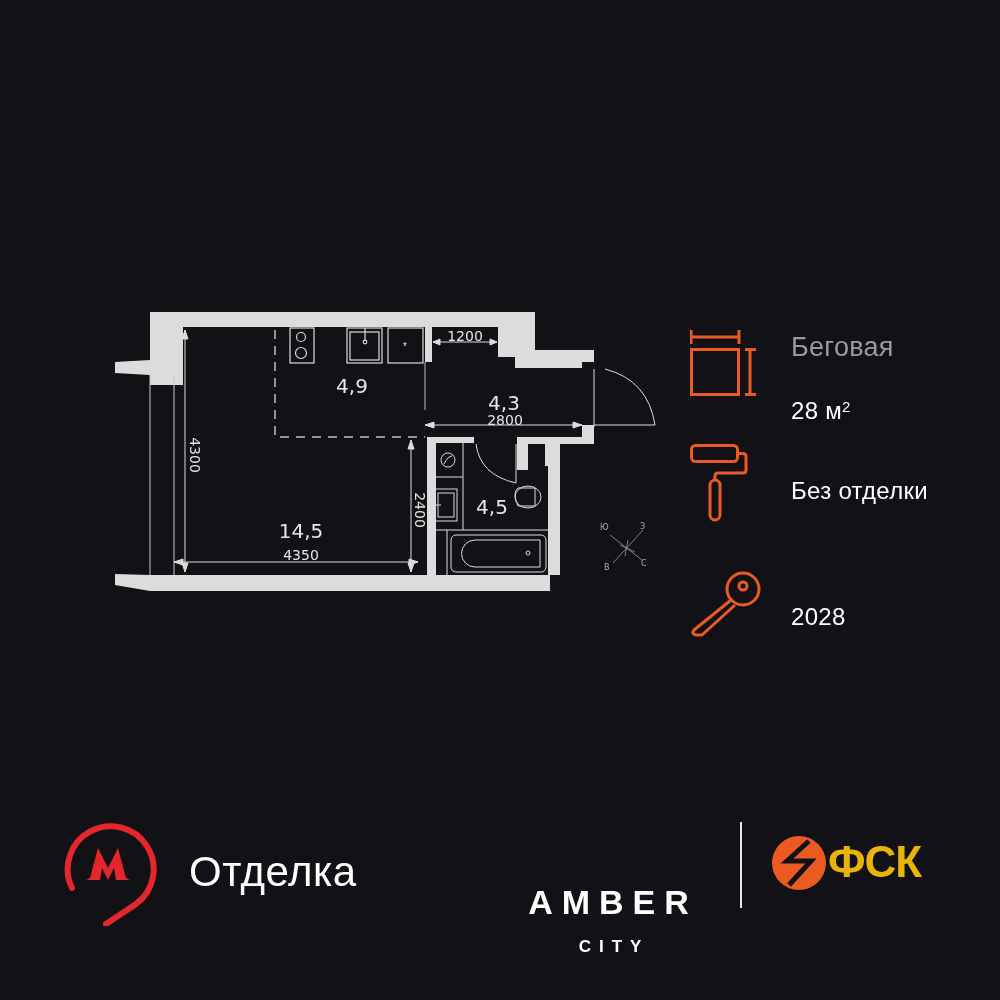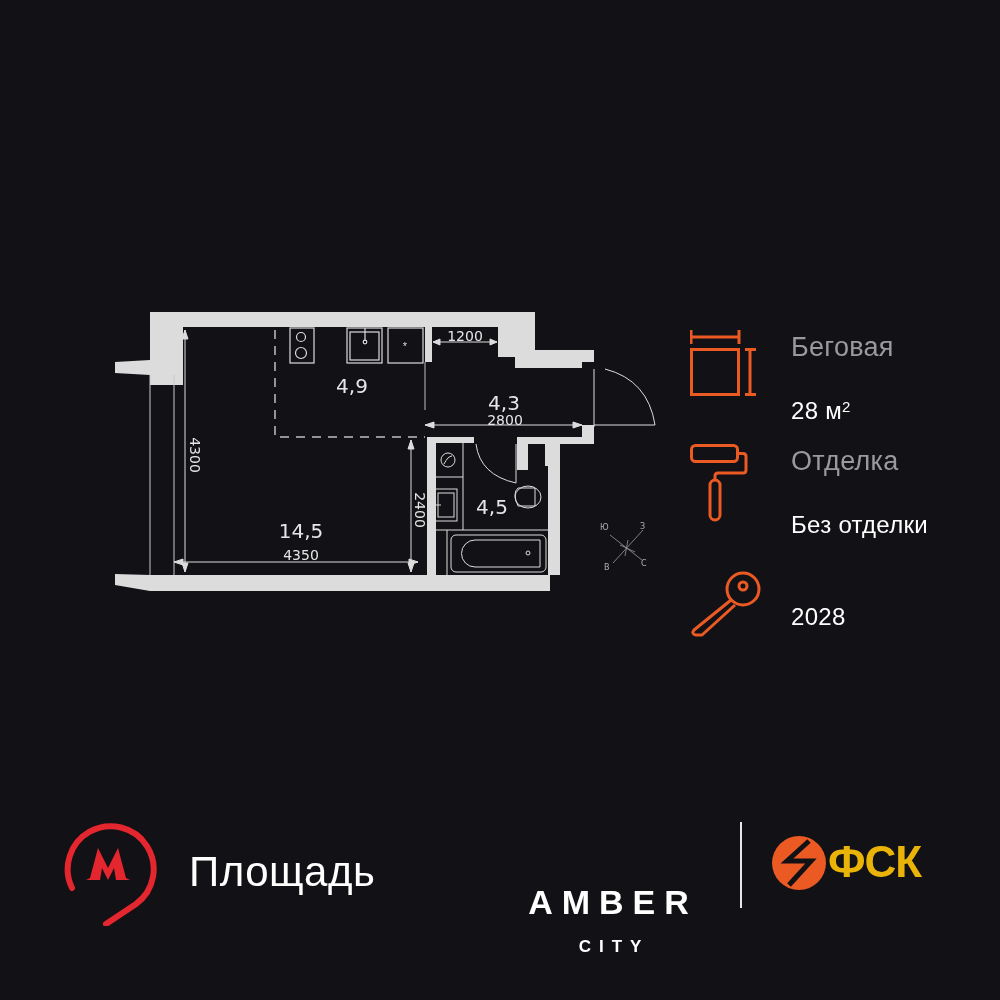--- a/index.html
+++ b/index.html
@@ -164,21 +164,20 @@
 
 <div class="info-row" style="top:444px;">
   <svg class="info-icon" width="60" height="80" viewBox="0 0 60 80">
     <g stroke="#ec5a24" stroke-width="3" fill="none" stroke-linejoin="round">
       <rect x="1.5" y="1.5" width="46" height="16" rx="4"></rect>
       <path d="M47.5 9.5 H53 Q56 9.5 56 12.5 V26 Q56 29 53 29 H28 Q25 29 25 32 V36"></path>
       <rect x="20" y="36" width="10" height="40" rx="5"></rect>
     </g>
   </svg>
   <div class="info-text">
-    <div class="info-label">Отделка</div>
     <div class="info-value">Без отделки</div>
   </div>
 </div>
 
 <div class="info-row" style="top:570px;">
   <svg class="info-icon" width="75" height="70" viewBox="0 0 75 70">
     <g stroke="#ec5a24" stroke-width="3" fill="none" stroke-linejoin="round">
       <circle cx="53" cy="19" r="16"></circle>
       <circle cx="53" cy="16" r="4"></circle>
       <path d="M41 30 L4 60 Q1 64 6 65 L12 65 L45 35"></path>
@@ -186,21 +185,21 @@
   </svg>
   <div class="info-text">
     <div class="info-value">2028</div>
   </div>
 </div>
 
 <svg style="position:absolute;left:58px;top:810px;" width="100" height="116" viewBox="0 0 100 116">
   <path d="M14 78 A43 43 0 1 1 78 94 L48 114" fill="none" stroke="#e4262e" stroke-width="6" stroke-linecap="round"></path>
   <path d="M28 70 L32 68 L40 38 L50 58 L60 38 L68 68 L72 70 H58 L56 58 L50 70 L44 58 L42 70 Z" fill="#e4262e"></path>
 </svg>
-<div class="metro-name">Площадь</div>
+<div class="metro-name">Отделка</div>
 
 <div class="amber">
   <div class="amber-main">AMBER</div>
   <div class="amber-sub">CITY</div>
 </div>
 
 <div class="divider"></div>
 
 <svg style="position:absolute;left:771px;top:835px;" width="56" height="56" viewBox="0 0 56 56">
   <circle cx="28" cy="28" r="27" fill="#ec5a24"></circle>

